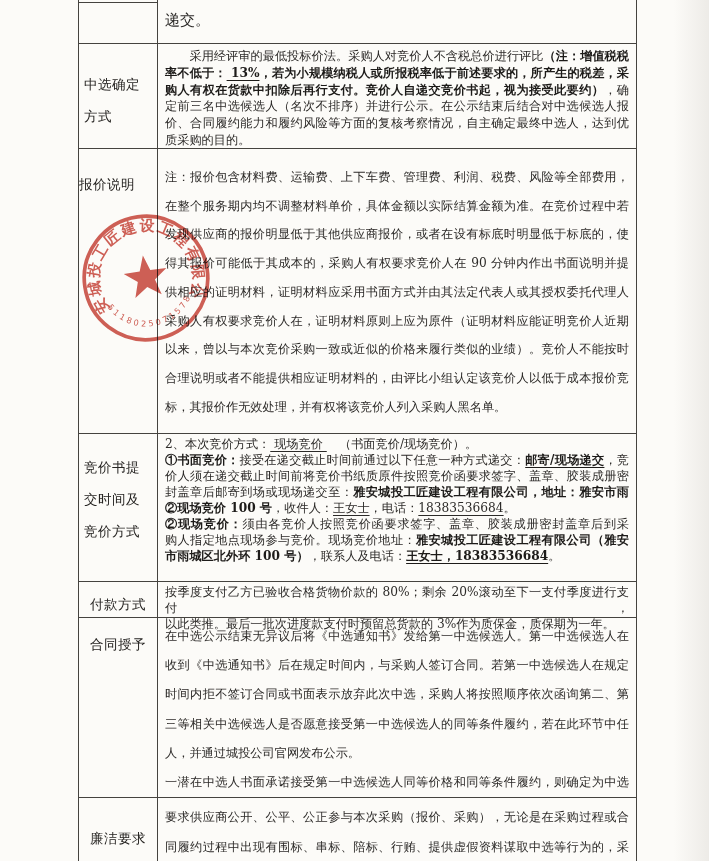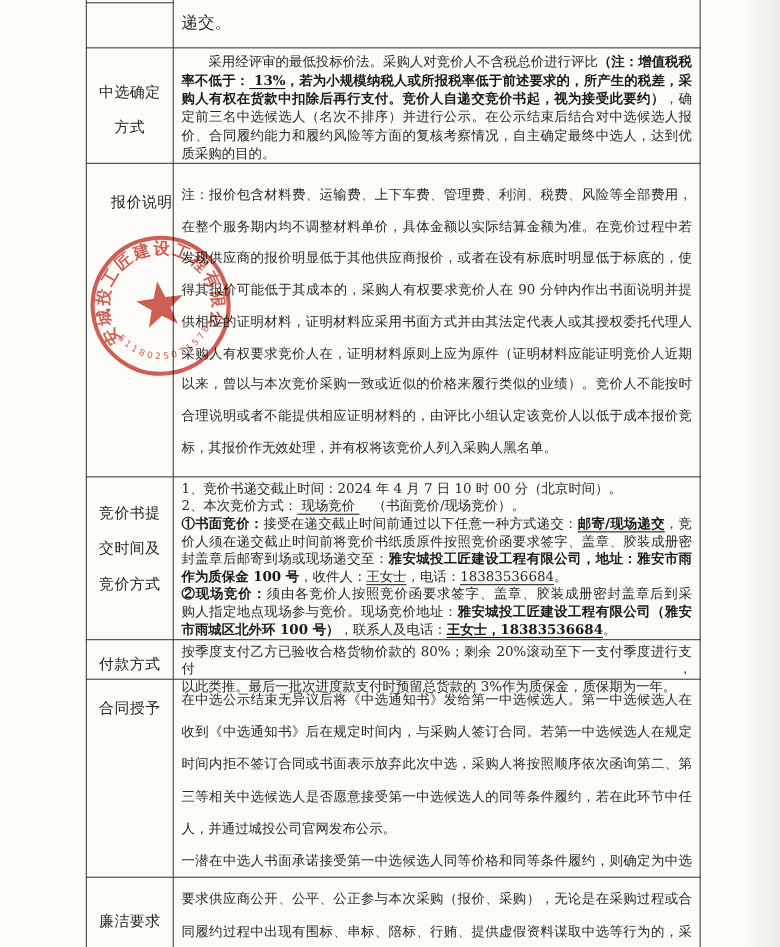--- a/index.html
+++ b/index.html
@@ -19,24 +19,24 @@
   .hl.h0{top:2px;left:78px;width:80px;}
   .hl.h1{top:43px;left:78px;width:559px;}
   .hl.h2{top:148px;left:78px;width:559px;}
   .hl.h3{top:433px;left:78px;width:559px;}
   .hl.h4{top:581px;left:78px;width:559px;}
   .hl.h5{top:617px;left:78px;width:559px;}
   .hl.h6{top:797px;left:78px;width:559px;}
   
   .lab{
     position:absolute;left:79px;width:78px;box-sizing:border-box;
-    font-size:13.5px;letter-spacing:.5px;line-height:32px;color:#262422;text-align:center;
+    font-size:13.5px;letter-spacing:.5px;line-height:32px;color:#262422;
   }
   .lab.r1{top:68px;padding:0 5px;}
-  .lab.r2{top:168px;text-align:right;}
+  .lab.r2{top:168px;text-align:left;}
   .lab.r3{top:451px;padding:0 5px;}
   .lab.r4{top:588px;text-align:center;}
   .lab.r5{top:628px;text-align:center;}
   .lab.r6{top:822px;text-align:center;}
   
   .con{
     position:absolute;left:158px;width:478px;box-sizing:border-box;
     padding:0 7px;font-size:12.2px;
   }
   .con.r0{top:10px;line-height:20px;font-size:15px;}
@@ -103,26 +103,25 @@
         <div class="tl fill"><span class="">在整个服务期内均不调整材料单价，具体金额以实际结算金额为准。在竞价过程中若</span></div>
         <div class="tl fill"><span class="">发现供应商的报价明显低于其他供应商报价，或者在设有标底时明显低于标底的，使</span></div>
         <div class="tl fill"><span class="">得其报价可能低于其成本的，采购人有权要求竞价人在 90 分钟内作出书面说明并提</span></div>
         <div class="tl fill"><span class="">供相应的证明材料，证明材料应采用书面方式并由其法定代表人或其授权委托代理人</span></div>
         <div class="tl fill"><span class="">采购人有权要求竞价人在，证明材料原则上应为原件（证明材料应能证明竞价人近期</span></div>
         <div class="tl fill"><span class="">以来，曾以与本次竞价采购一致或近似的价格来履行类似的业绩）。竞价人不能按时</span></div>
         <div class="tl fill"><span class="">合理说明或者不能提供相应证明材料的，由评比小组认定该竞价人以低于成本报价竞</span></div>
         <div class="tl"><span class="">标，其报价作无效处理，并有权将该竞价人列入采购人黑名单。</span></div>
       </div>
     <div class="con r3">
-        <div class="tl"><span class="">1、竞价书递交截止时间：2024 年 4 月 7 日 10 时 00 分（北京时间）。</span></div>
         <div class="tl"><span class="">2、本次竞价方式：</span><span class=" u"> 现场竞价 </span><span class="">　（书面竞价/现场竞价）。</span></div>
         <div class="tl fill"><span class="b">①书面竞价：</span><span class="">接受在递交截止时间前通过以下任意一种方式递交：</span><span class="b u">邮寄/现场递交</span><span class="">，竞</span></div>
         <div class="tl fill"><span class="">价人须在递交截止时间前将竞价书纸质原件按照竞价函要求签字、盖章、胶装成册密</span></div>
         <div class="tl fill"><span class="">封盖章后邮寄到场或现场递交至：</span><span class="b">雅安城投工匠建设工程有限公司，地址：雅安市雨</span></div>
-        <div class="tl"><span class="b">作为质保金 100 号</span><span class="">，收件人：</span><span class=" u">王女士</span><span class="">，电话：</span><span class=" u">18383536684</span><span class="">。</span></div>
+        <div class="tl"><span class="b">②现场竞价 100 号</span><span class="">，收件人：</span><span class=" u">王女士</span><span class="">，电话：</span><span class=" u">18383536684</span><span class="">。</span></div>
         <div class="tl fill"><span class="b">②现场竞价：</span><span class="">须由各竞价人按照竞价函要求签字、盖章、胶装成册密封盖章后到采</span></div>
         <div class="tl fill"><span class="">购人指定地点现场参与竞价。现场竞价地址：</span><span class="b">雅安城投工匠建设工程有限公司（雅安</span></div>
         <div class="tl"><span class="b">市雨城区北外环 100 号）</span><span class="">，联系人及电话：</span><span class="b u">王女士，18383536684</span><span class="">。</span></div>
       </div>
     <div class="con r4">
         <div class="tl fill"><span class="">按季度支付乙方已验收合格货物价款的 80%；剩余 20%滚动至下一支付季度进行支付，</span></div>
         <div class="tl"><span class="">以此类推。最后一批次进度款支付时预留总货款的 3%作为质保金，质保期为一年。</span></div>
       </div>
     <div class="con r5">
         <div class="tl fill"><span class="">在中选公示结束无异议后将《中选通知书》发给第一中选候选人。第一中选候选人在</span></div>

